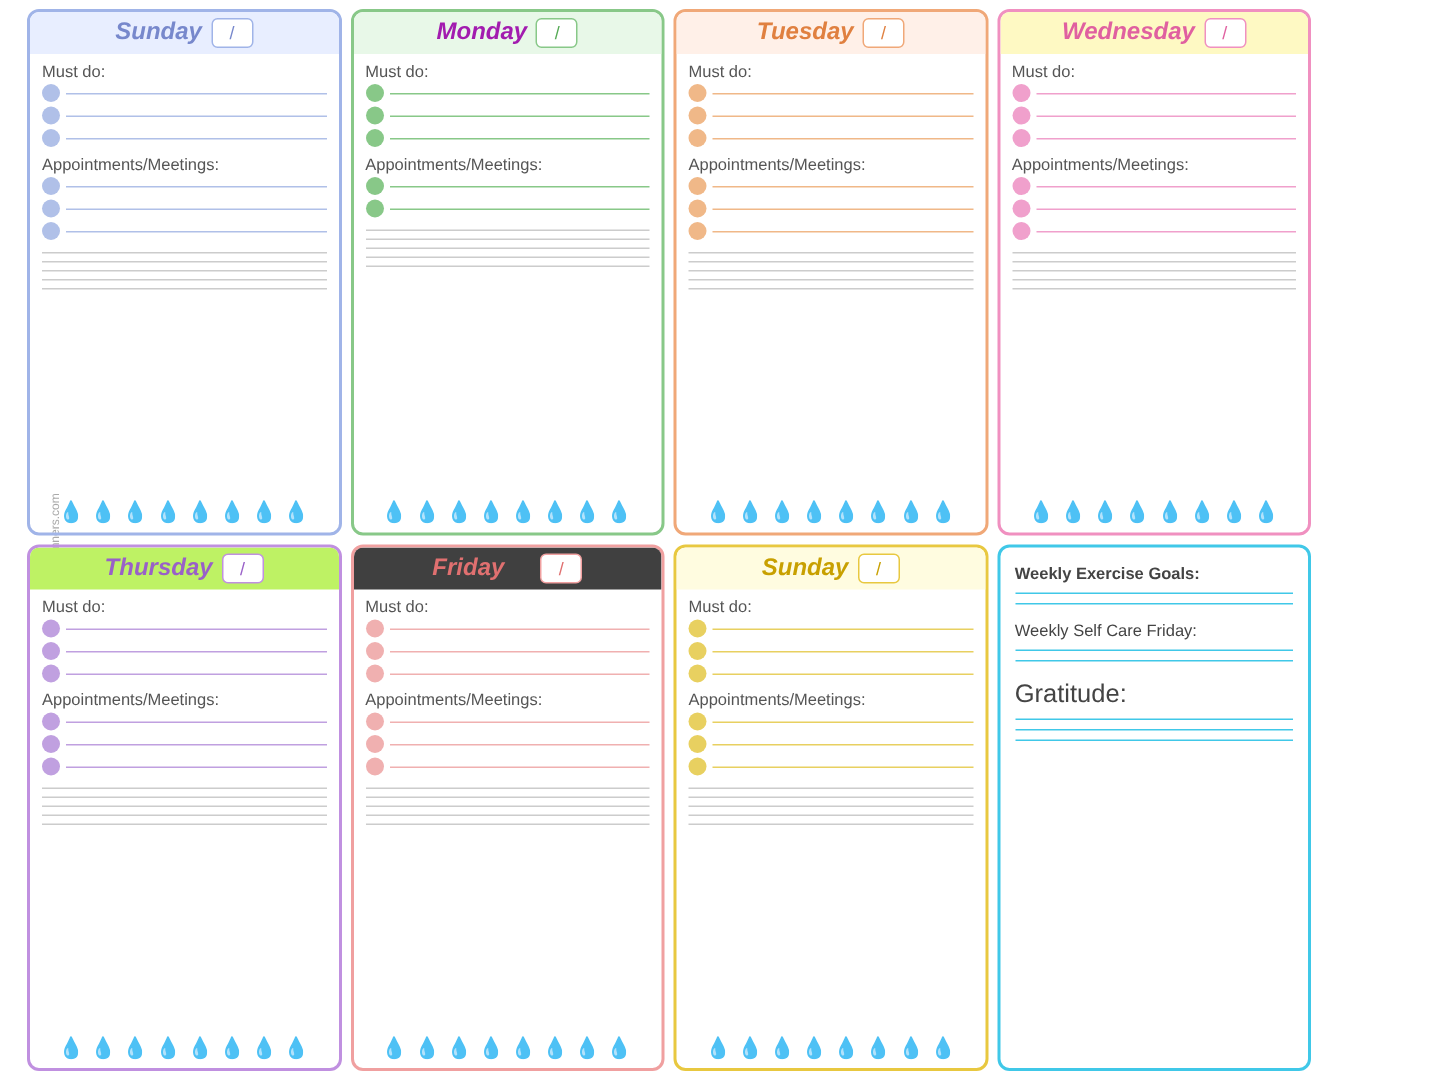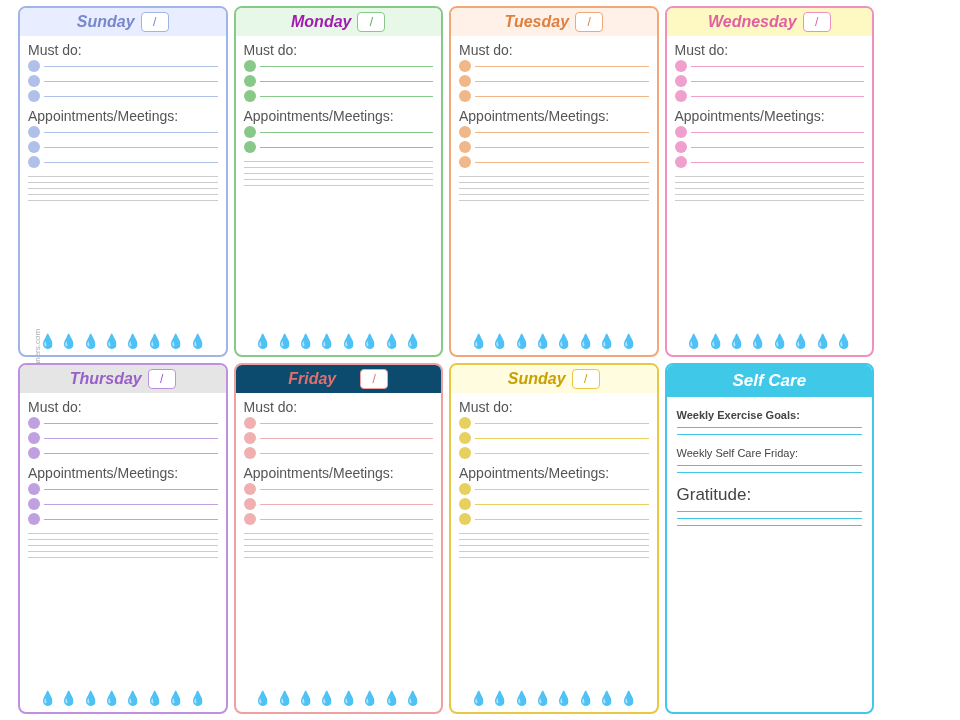--- a/index.html
+++ b/index.html
@@ -69,21 +69,21 @@
     }
 
     .day-body {
       flex: 1;
       padding: 4px 8px;
       display: flex;
       flex-direction: column;
     }
 
     .section-label {
-      font-size: 14px;
+      font-size: 11px;
       color: #555;
       margin-bottom: 2px;
       margin-top: 2px;
     }
 
     .bullet-list {
       display: flex;
       flex-direction: column;
       gap: 3px;
       margin-bottom: 4px;
@@ -164,30 +164,30 @@
     .wednesday { border-color: #f090c0; }
     .wednesday .day-header { background: #fef9c3; }
     .wednesday .day-title { color: #e060a0; }
     .wednesday .date-box { border-color: #f090c0; color: #e060a0; }
     .wednesday .bullet-circle { background: #f0a0cc; }
     .wednesday .bullet-line { border-color: #f0a0cc; }
     .wednesday .water-drop { color: #f0a0cc; }
 
     
     .thursday { border-color: #c090e0; }
-    .thursday .day-header { background: #e5e5e5; align-items: center; }
+    .thursday .day-header { background: #bef264; align-items: center; }
     .thursday .day-title { color: #9960c8; }
     .thursday .date-box { border-color: #c090e0; color: #9960c8; }
     .thursday .bullet-circle { background: #c0a0e0; }
     .thursday .bullet-line { border-color: #c0a0e0; }
     .thursday .water-drop { color: #c0a0e0; }
 
     
     .friday { border-color: #f0a0a0; }
-    .friday .day-header { background: #0c4a6e; gap: 24px; }
+    .friday .day-header { background: #404040; gap: 24px; }
     .friday .day-title { color: #e07070; }
     .friday .date-box { border-color: #f0a0a0; color: #e07070; }
     .friday .bullet-circle { background: #f0b0b0; }
     .friday .bullet-line { border-color: #f0b0b0; }
     .friday .water-drop { color: #f0b0b0; }
 
     
     .saturday { border-color: #e8c840; }
     .saturday .day-header { background: #fffce0; }
     .saturday .day-title { color: #c8a000; }
@@ -603,23 +603,20 @@
         <span class="water-drop">💧</span>
         <span class="water-drop">💧</span>
         <span class="water-drop">💧</span>
         <span class="water-drop">💧</span>
         <span class="water-drop">💧</span>
         <span class="water-drop">💧</span>
         <span class="water-drop">💧</span>
     </div>
   </div>
     <div class="day-card selfcare">
-  <div class="day-header" style="background:#40c8e8; justify-content:center; padding: 6px;">
-    <span class="day-title" style="color:#fff; font-size:17px; font-weight:bold; font-style:italic;">Self Care</span>
-  </div>
   <div class="selfcare-body">
     <div class="sc-section-label" style="font-size:11px; color:#444; margin-top:6px; margin-bottom:6px;font-weight:bold;">Weekly Exercise Goals:</div>
     <div style="border-bottom:1px solid #40c8e8; margin-bottom:6px; height:1px;"></div>
     <div style="border-bottom:1px solid #40c8e8; margin-bottom:12px; height:1px;"></div>
 
     <div class="sc-section-label" style="font-size:11px; color:#444; margin-top:6px; margin-bottom:6px;">Weekly Self Care Friday:</div>
     <div style="border-bottom:1px solid #40c8e8; margin-bottom:6px; height:1px;"></div>
     <div style="border-bottom:1px solid #40c8e8; margin-bottom:12px; height:1px;"></div>
 
     <div class="sc-section-label" style="font-size:17px; color:#444; margin-top:6px; margin-bottom:6px;">Gratitude:</div>

